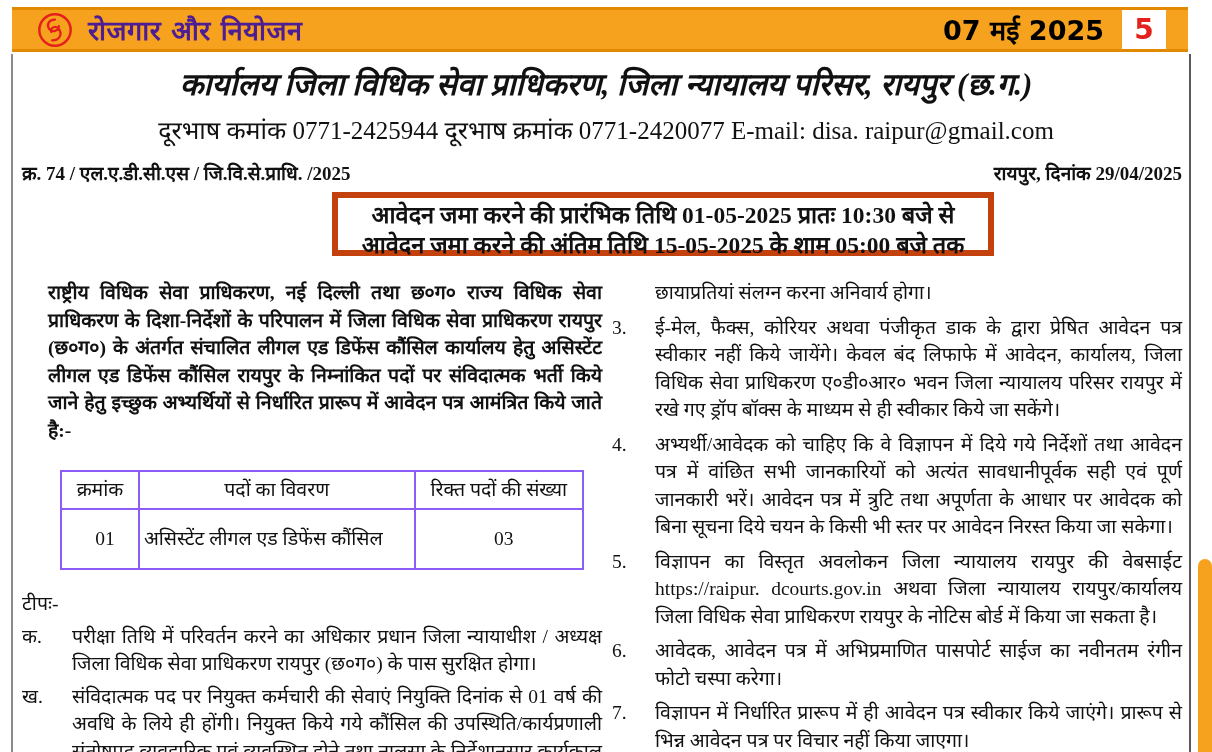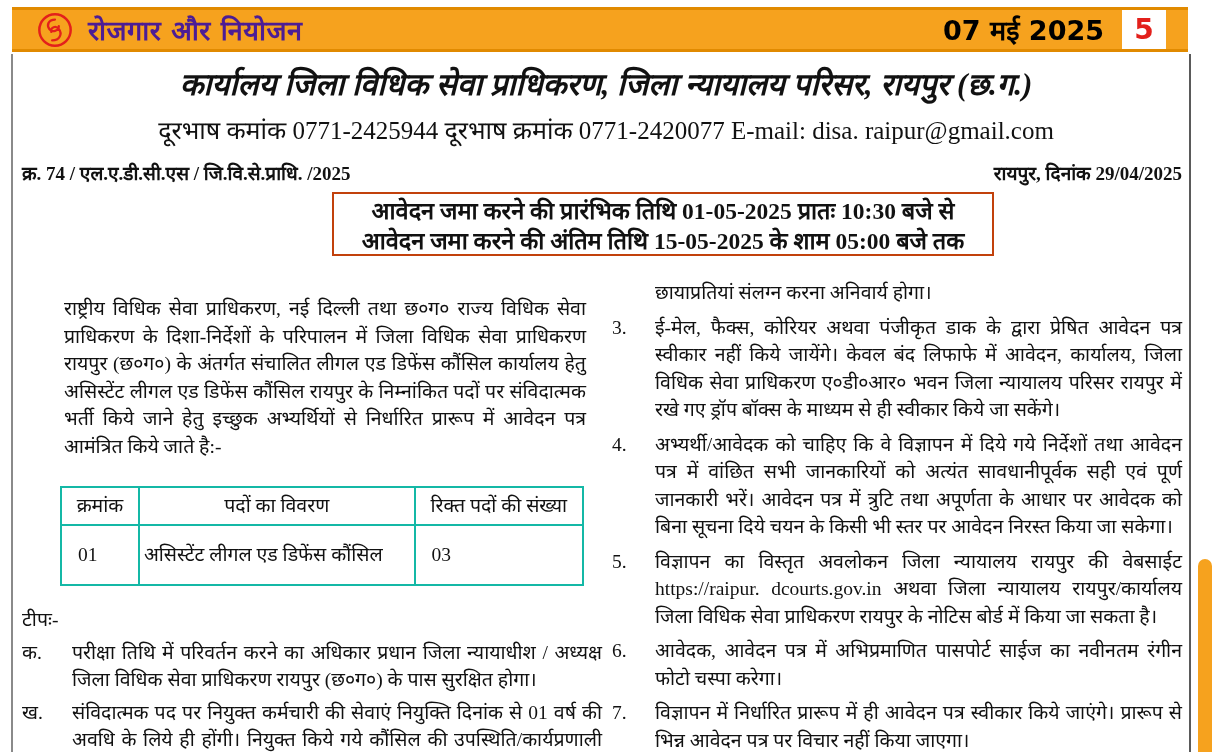--- a/index.html
+++ b/index.html
@@ -41,39 +41,39 @@
     position:absolute;top:112px;left:40px;right:40px;text-align:center;
     font-size:25px;font-weight:normal;white-space:nowrap;
   }
   .ref-line{
     position:absolute;top:160px;left:22px;right:30px;
     display:flex;justify-content:space-between;
     font-size:19px;font-weight:bold;
   }
   .date-box{
     position:absolute;left:332px;top:192px;width:662px;height:64px;
-    border:2px solid #c2410c;box-sizing:border-box;
+    border:6px solid #c2410c;box-sizing:border-box;
     text-align:center;font-size:23.5px;font-weight:bold;line-height:30px;
     padding-top:2px;
   }
   
   .col-left{
     position:absolute;left:22px;top:279px;width:580px;
     font-size:19.5px;line-height:27.5px;
   }
-  .intro-para{margin:16px;padding-left:26px;text-align:justify;}
+  .intro-para{margin:0;padding-left:26px;text-align:justify;font-weight:bold;}
   .vacancy-table{
     border-collapse:collapse;margin:26px 0 0 38px;width:524px;
     font-size:19.5px;
   }
   .vacancy-table th,.vacancy-table td{
-    border:2px solid #14b8a6;padding:2px 6px;font-weight:normal;
+    border:2px solid #8b5cf6;padding:2px 6px;font-weight:normal;
   }
   .vacancy-table th{height:32px;text-align:center;}
-  .vacancy-table td{height:54px;padding-left:16px;}
+  .vacancy-table td{height:54px;text-align:center;padding-left:16px;}
   .vacancy-table td.desc{text-align:left;padding-left:4px;}
   .col-c1{width:66px;}  .col-c2{width:286px;}  .col-c3{width:168px;}
   .tip-heading{margin-top:20px;}
   .note-row{display:flex;margin-top:5px;}
   .note-label{width:50px;flex:none;}
   .note-text{flex:1;text-align:justify;}
   .col-right{
     position:absolute;left:612px;top:279px;width:570px;
     font-size:19.5px;line-height:27.5px;
   }

